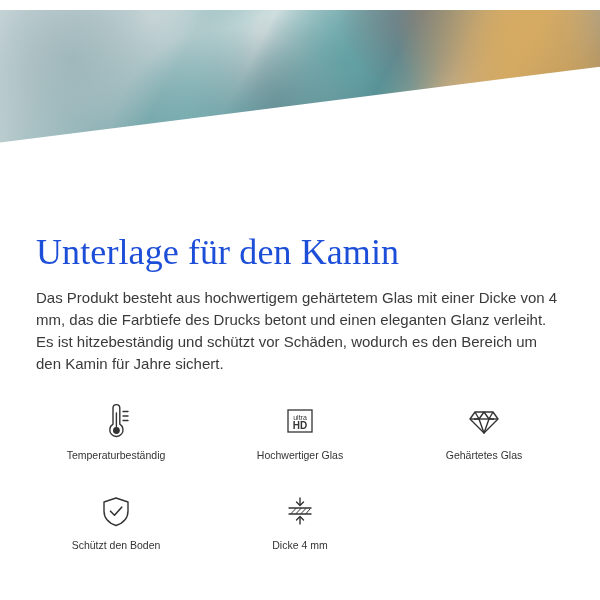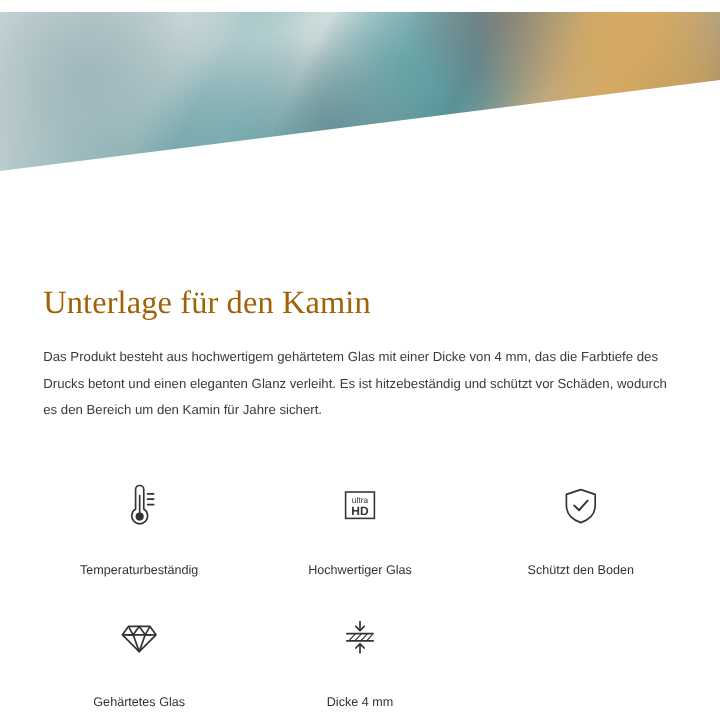--- a/index.html
+++ b/index.html
@@ -165,34 +165,34 @@
   .content {
     position: absolute;
     left: 0;
     top: 215px;
     width: 600px;
     padding: 0 36px;
     box-sizing: border-box;
   }
   .headline {
     font-family: "Liberation Serif", serif;
-    font-size: 27px;
+    font-size: 36px;
     line-height: 34px;
-    color: #a16207;
+    color: #1d4ed8;
     font-weight: 400;
     margin: 0;
     padding-top: 20px;
     letter-spacing: 0.1px;
   }
   .headline .line2 {
     display: block;
   }
   .body-copy {
     margin: 18px 0 0 0;
-    font-size: 11px;
+    font-size: 15px;
     line-height: 22px;
     color: #3a3a3a;
     max-width: 530px;
   }
 
   
   .features {
     position: absolute;
     left: 0;
     top: 398px;
@@ -209,21 +209,21 @@
     align-items: center;
     justify-content: flex-start;
   }
   .feature-icon {
     height: 46px;
     display: flex;
     align-items: center;
     justify-content: center;
   }
   .feature-label {
-    margin-top: 24px;
+    margin-top: 4px;
     font-size: 10.5px;
     color: #333333;
     text-align: center;
     line-height: 14px;
   }
   svg { display: block; }
 </style>
 </head>
 <body>
 
@@ -274,41 +274,41 @@
           <text x="22" y="20.5" font-family="Liberation Sans, sans-serif" font-size="7" fill="#333" text-anchor="middle">ultra</text>
           <text x="22" y="30" font-family="Liberation Sans, sans-serif" font-size="10" font-weight="bold" fill="#333" text-anchor="middle">HD</text>
         </svg>
       </div>
       <div class="feature-label">Hochwertiger Glas</div>
     </div>
 
     <div class="feature">
       <div class="feature-icon">
         <svg width="44" height="44" viewBox="0 0 44 44">
-          <path d="M22 9 l12 4 v9 c0 8-6 12.5-12 14.5 C16 34.5 10 30 10 22 v-9 Z" fill="none" stroke="#333" stroke-width="1.4" stroke-linejoin="round"></path>
-          <path d="M16.5 22.2 l4 4 7.2 -8" fill="none" stroke="#333" stroke-width="1.6" stroke-linecap="round" stroke-linejoin="round"></path>
-        </svg>
-      </div>
-      <div class="feature-label">Schützt den Boden</div>
-    </div>
-
-    <div class="feature">
-      <div class="feature-icon">
-        <svg width="44" height="44" viewBox="0 0 44 44">
           <g fill="none" stroke="#333" stroke-width="1.4" stroke-linejoin="round">
             <path d="M13 13 h18 l5 7 -14 14 -14 -14 Z"></path>
             <path d="M8 20 h28"></path>
             <path d="M13 13 l4 7 -5 0"></path>
             <path d="M31 13 l-4 7 5 0"></path>
             <path d="M17 20 l5 14 5 -14"></path>
             <path d="M17 20 l5 -7 5 7"></path>
           </g>
         </svg>
       </div>
       <div class="feature-label">Gehärtetes Glas</div>
+    </div>
+
+    <div class="feature">
+      <div class="feature-icon">
+        <svg width="44" height="44" viewBox="0 0 44 44">
+          <path d="M22 9 l12 4 v9 c0 8-6 12.5-12 14.5 C16 34.5 10 30 10 22 v-9 Z" fill="none" stroke="#333" stroke-width="1.4" stroke-linejoin="round"></path>
+          <path d="M16.5 22.2 l4 4 7.2 -8" fill="none" stroke="#333" stroke-width="1.6" stroke-linecap="round" stroke-linejoin="round"></path>
+        </svg>
+      </div>
+      <div class="feature-label">Schützt den Boden</div>
     </div>
 
 
     <div class="feature">
       <div class="feature-icon">
         <svg width="44" height="44" viewBox="0 0 44 44">
           <g stroke="#333" stroke-width="1.4" fill="none" stroke-linecap="round" stroke-linejoin="round">
             <line x1="22" y1="9" x2="22" y2="16"></line>
             <path d="M18.5 13 L22 16.5 L25.5 13"></path>
             <line x1="22" y1="35" x2="22" y2="28"></line>

